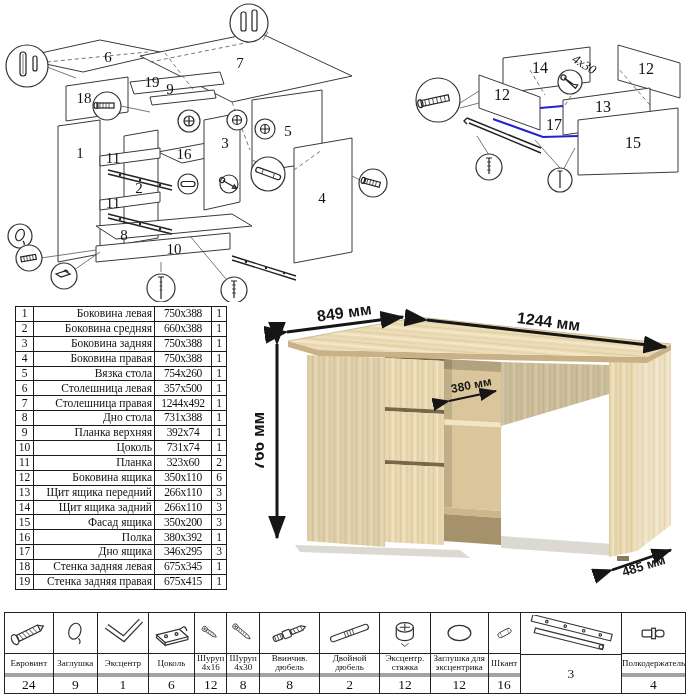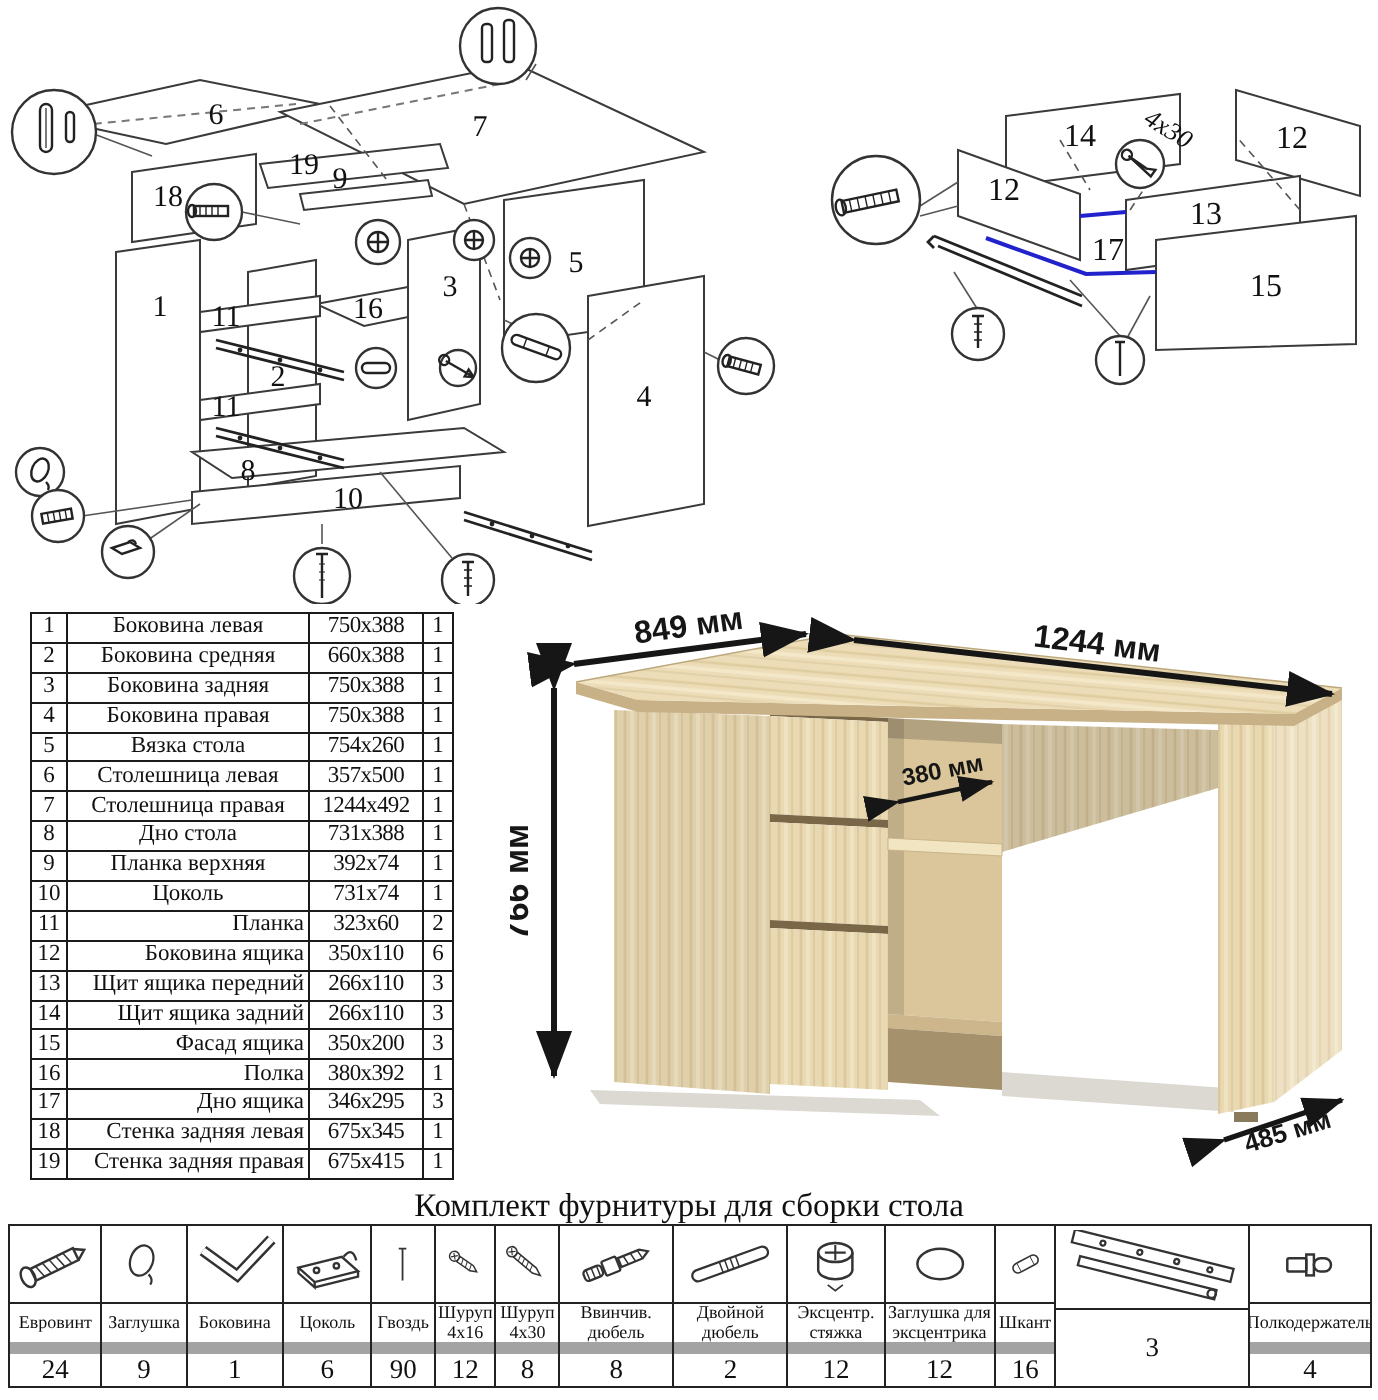--- a/index.html
+++ b/index.html
@@ -5,34 +5,34 @@
   html,body{margin:0;padding:0;background:#fff;}
   #canvas{position:relative;width:689px;height:700px;background:#fff;overflow:hidden;
           font-family:"Liberation Serif",serif;color:#111;}
   svg text{font-family:"Liberation Serif",serif;fill:#111;}
   .dimtext{font-family:"Liberation Sans",sans-serif;font-weight:bold;fill:#161616;}
   
   #parts-table{position:absolute;left:15px;top:306px;border-collapse:collapse;
                font-size:11.5px;line-height:1;}
   #parts-table td{border:1px solid #1a1a1a;height:13.9px;padding:0 2px;white-space:nowrap;}
   #parts-table td.c-num{width:15px;text-align:center;padding:0 1px;}
-  #parts-table td.c-name{width:116px;text-align:center;}
+  #parts-table td.c-name{width:116px;text-align:right;}
   #parts-table tr.ctr td.c-name{text-align:right;}
   #parts-table td.c-size{width:52px;text-align:center;letter-spacing:-0.3px;}
   #parts-table td.c-qty{width:12px;text-align:center;padding:0 1px;}
   
   #hw-title{position:absolute;left:0;top:593px;width:689px;text-align:center;
             font-size:16.5px;}
   #hw-table{position:absolute;left:4px;top:612px;width:680px;height:80px;
             display:flex;border:1.5px solid #222;background:#fff;}
   .hw-col{display:flex;flex-direction:column;border-right:1px solid #222;min-width:0;}
   .hw-col:last-child{border-right:none;}
   .hw-icon{height:41px;border-bottom:1px solid #222;display:flex;align-items:center;justify-content:center;}
   .hw-icon svg{width:100%;height:38px;}
-  .hw-name{height:20px;border-bottom:6px solid #a3a3a3;display:flex;align-items:center;justify-content:center;
+  .hw-name{height:20px;border-bottom:4px solid #a3a3a3;display:flex;align-items:center;justify-content:center;
            text-align:center;font-size:9px;line-height:1.02;padding:0 1px;overflow:hidden;}
   .hw-name.sm{font-size:8.3px;letter-spacing:-0.2px;}
   .hw-qty{flex:1;display:flex;align-items:center;justify-content:center;font-size:13.5px;}
   .diag{position:absolute;}
 </style>
 </head>
 <body>
 
 <div id="canvas">
 
@@ -448,21 +448,20 @@
     <path d="M194,103 L241,93" stroke="#161616" stroke-width="2.2" fill="none" marker-start="url(#ah)" marker-end="url(#ah)"></path>
     <path d="M357,272 L416,252" stroke="#161616" stroke-width="2.6" fill="none" marker-start="url(#ah)" marker-end="url(#ah)"></path>
 
     <text class="dimtext" font-size="17" text-anchor="middle" transform="translate(9,143) rotate(-90)">766 мм</text>
     <text class="dimtext" font-size="16" text-anchor="middle" transform="translate(90,20) rotate(-8)">849 мм</text>
     <text class="dimtext" font-size="16" text-anchor="middle" transform="translate(293,29) rotate(7)">1244 мм</text>
     <text class="dimtext" font-size="12" text-anchor="middle" transform="translate(217,91) rotate(-11)">380 мм</text>
     <text class="dimtext" font-size="13" text-anchor="middle" transform="translate(390,272) rotate(-17)">485 мм</text>
   </svg>
 
-  <div id="hw-title">Комплект фурнитуры для сборки стола</div>
 
   <div id="hw-table">
     <div class="hw-col" style="flex:46">
       <div class="hw-icon">
         <svg viewBox="0 0 48 40">
             <g transform="rotate(-26 24 20)" stroke="#333" fill="none" stroke-width="1.3">
           <ellipse cx="8" cy="20" rx="3.5" ry="5.5"></ellipse>
               <rect x="11" y="16.5" width="25" height="7"></rect>
           <path d="M14,16.5 l2,7 M18,16.5 l2,7 M22,16.5 l2,7 M26,16.5 l2,7 M30,16.5 l2,7" stroke-width="0.8"></path>
           <path d="M36,17 l5,3 -5,3.5"></path>
@@ -484,48 +483,37 @@
       <div class="hw-name">Заглушка</div>
       <div class="hw-qty">9</div>
     </div>
     <div class="hw-col" style="flex:48">
       <div class="hw-icon">
         <svg viewBox="0 0 48 40">
             <path d="M7,13 L25,26 L43,7" stroke="#333" stroke-width="6" fill="none"></path>
           <path d="M7,13 L25,26 L43,7" stroke="#fff" stroke-width="3.4" fill="none"></path>
           </svg>
         </div>
-      <div class="hw-name">Боковина</div>
+      <div class="hw-name">Эксцентр</div>
       <div class="hw-qty">1</div>
     </div>
     <div class="hw-col" style="flex:44">
       <div class="hw-icon">
         <svg viewBox="0 0 48 40">
             <g stroke="#333" fill="none" stroke-width="1.3">
           <path d="M8,22 L32,16 L41,24 L17,30 Z"></path>
           <path d="M33,16 q5,-6 7,2"></path>
           <circle cx="18" cy="23.5" r="1.5"></circle>
               <circle cx="29" cy="21" r="1.5"></circle>
           <path d="M8,22 v3 L17,33 v-3 M41,24 v3 L17,33"></path>
             </g>
           </svg>
         </div>
       <div class="hw-name">Цоколь</div>
       <div class="hw-qty">6</div>
-    </div>
-    <div class="hw-col" style="flex:31">
-      <div class="hw-icon">
-        <svg viewBox="0 0 48 40">
-            <g stroke="#333" fill="none" stroke-width="1.4">
-          <path d="M24,8 V33 M21,8 h6"></path>
-            </g>
-          </svg>
-        </div>
-      <div class="hw-name">Гвоздь</div>
-      <div class="hw-qty">90</div>
     </div>
     <div class="hw-col" style="flex:30">
       <div class="hw-icon">
         <svg viewBox="0 0 48 40">
             <g transform="rotate(35 24 20)" stroke="#333" fill="none" stroke-width="1.2">
           <circle cx="13" cy="20" r="4"></circle>
               <path d="M11,18 l4,4 M15,18 l-4,4" stroke-width="0.9"></path>
           <path d="M17,17.5 h13 l5,2.5 -5,2.5 h-13 z"></path>
           <path d="M20,17.5 l1.5,5 M24,17.5 l1.5,5 M28,17.5 l1.5,5" stroke-width="0.8"></path>
             </g>

